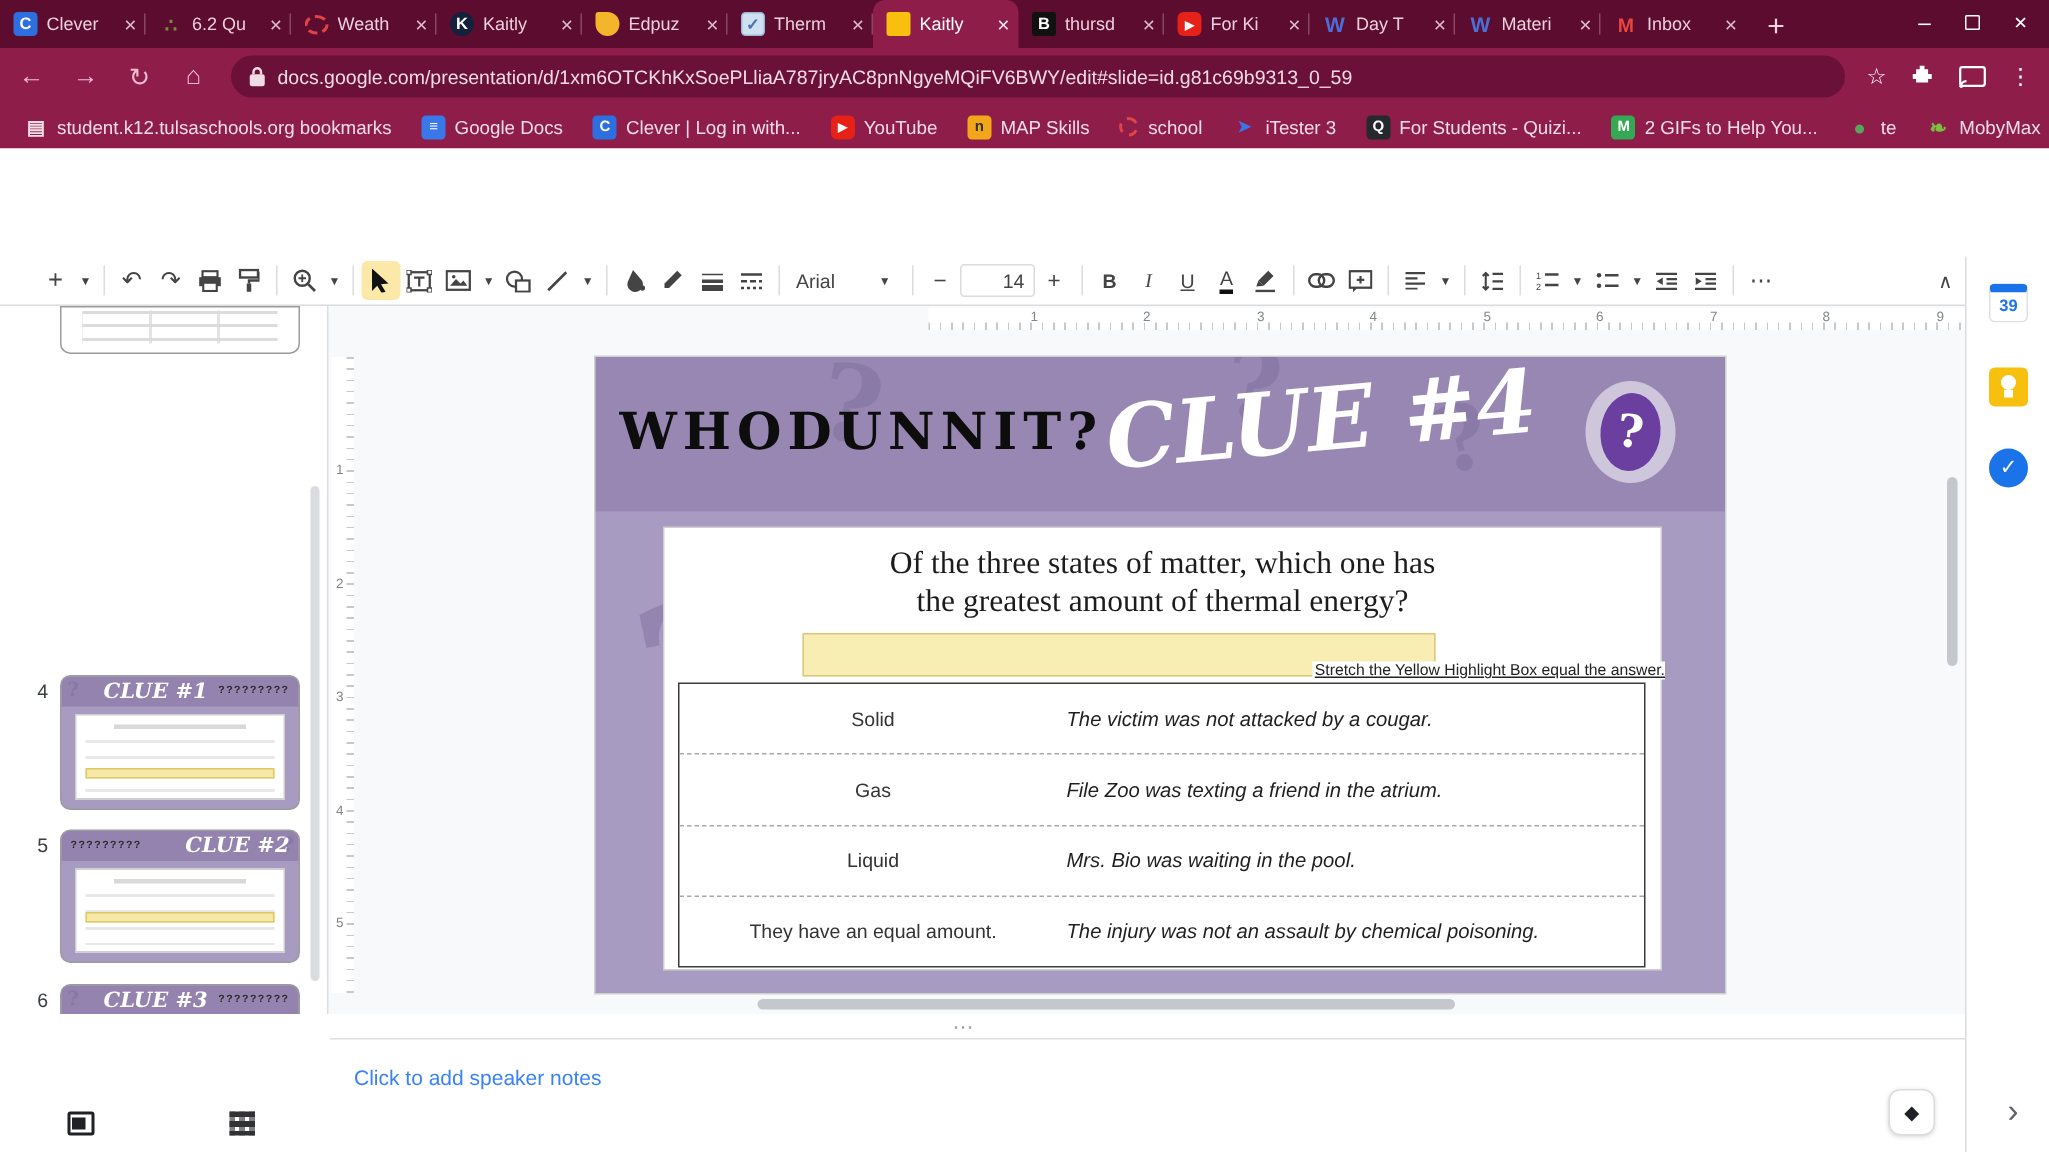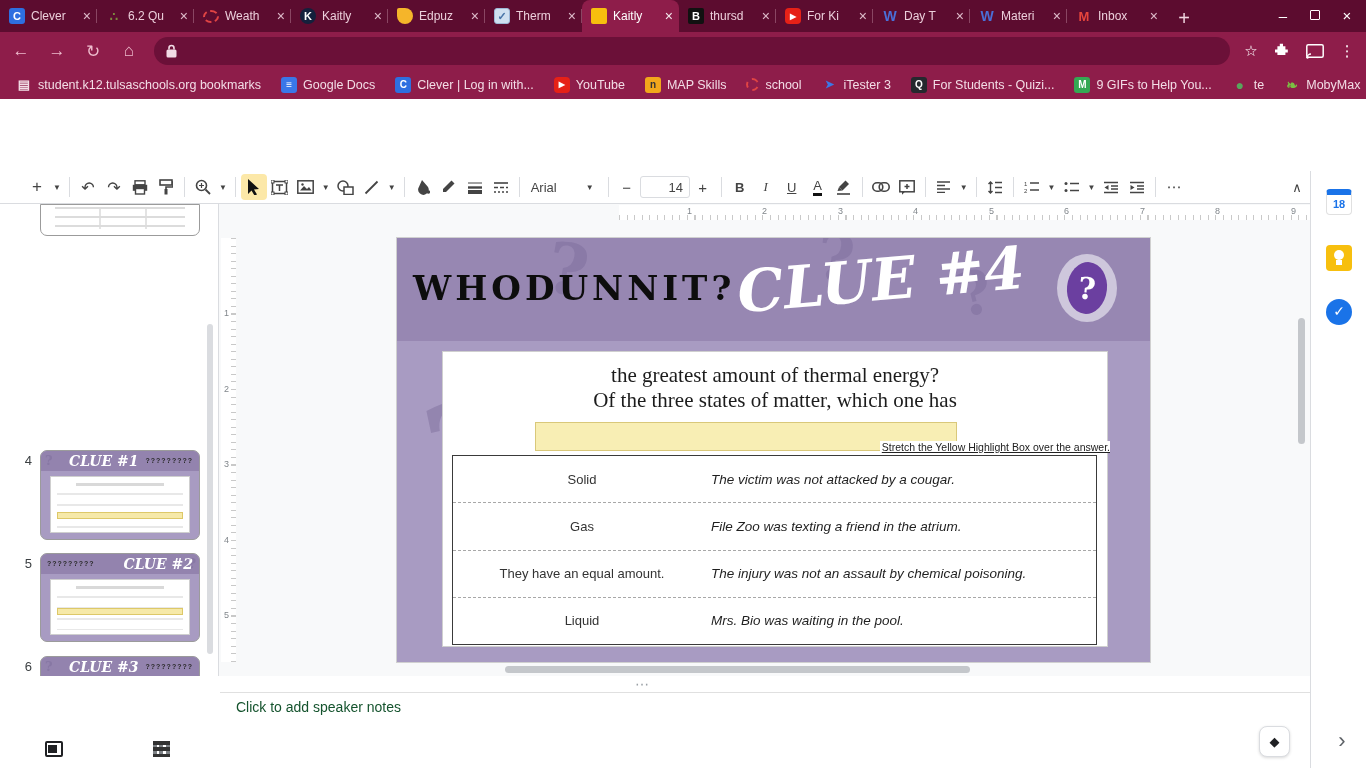--- a/index.html
+++ b/index.html
@@ -119,21 +119,21 @@
   #ic-cal { background:#fff; border:1px solid #e0e0e0; border-radius:4px; border-top:6px solid #1a73e8; color:#1a73e8; font-size:11px; text-align:center; line-height:18px; font-weight:bold; }
   #ic-keep { background:#f7bf0e; border-radius:4px; }
   #ic-keep:before { content:""; position:absolute; left:8px; top:5px; width:10px; height:10px; border-radius:50%; background:#fff; }
   #ic-keep:after { content:""; position:absolute; left:10px; top:15px; width:6px; height:5px; background:#fff; }
   #ic-tasks { background:#1a73e8; border-radius:50%; color:#fff; font-size:14px; text-align:center; line-height:25px; }
 
   
   #notesbar { position:absolute; left:0; top:676px; width:1310px; height:92px; background:#fff; }
   #drag-dots { position:absolute; left:635px; top:0px; color:#9aa0a6; font-size:14px; letter-spacing:2px; }
   #notes-divider { position:absolute; left:220px; top:16px; width:1090px; height:1px; background:#e0e0e0; }
-  #notes-text { position:absolute; left:236px; top:23px; font-size:14px; color:#14532d; cursor:text; }
+  #notes-text { position:absolute; left:236px; top:34px; font-size:14px; color:#3b82f6; cursor:text; }
   #explore-btn { position:absolute; left:1259px; top:50px; width:31px; height:31px; border:1px solid #dadce0; border-radius:8px; background:#fff; box-shadow:0 1px 3px rgba(0,0,0,.15); display:flex; align-items:center; justify-content:center; color:#202124; font-size:13px; cursor:pointer; }
   #panel-chevron { position:absolute; left:1330px; top:728px; font-size:22px; color:#5f6368; cursor:pointer; width:24px; text-align:center; }
   #bottombar { position:absolute; left:0; top:730px; width:219px; height:38px; background:#fff; }
   #view-film { position:absolute; left:45px; top:11px; width:18px; height:16px; border:2px solid #202124; border-radius:2px; cursor:pointer; }
   #view-film:before { content:""; position:absolute; left:1px; top:2px; width:9px; height:8px; background:#202124; }
   #view-grid { position:absolute; left:153px; top:11px; width:17px; height:16px; cursor:pointer;
       background:conic-gradient(#5f6368 0 0); -webkit-mask:none;
       background:repeating-linear-gradient(to right,#5f6368 0 4px,transparent 4px 6.5px),repeating-linear-gradient(to bottom,#000 0 4px,transparent 4px 6.5px); background-blend-mode:multiply; opacity:.8; }
 </style>
 </head>
@@ -221,20 +221,21 @@
 <div id="navbar">
   <div class="navic">←</div>
   <div class="navic">→</div>
   <div class="navic">↻</div>
   <div class="navic">⌂</div>
   <div id="omnibox">
     <svg width="11" height="14" viewBox="0 0 11 14">
         <rect x="0.5" y="5.5" width="10" height="8" rx="1.5" fill="#f2dbe5"></rect>
         <path d="M3 5.5V4a2.5 2.5 0 0 1 5 0v1.5" fill="none" stroke="#f2dbe5" stroke-width="1.6"></path>
       </svg>
+    <span class="url">docs.google.com/presentation/d/1xm6OTCKhKxSoePLliaA787jryAC8pnNgyeMQiFV6BWY/edit#slide=id.g81c69b9313_0_59</span>
   </div>
   <div class="omic">☆</div>
   <div class="omic">
     <svg width="16" height="16" viewBox="0 0 16 16">
         <path d="M6 1h4v3h3v4h3v4h-3v3H3v-3H0V8h3V4h3z" transform="scale(0.8)" fill="#fff"></path>
       </svg>
   </div>
   <div class="omic">
     <svg width="18" height="15" viewBox="0 0 18 15">
         <rect x="0.8" y="0.8" width="16.4" height="12.4" rx="1.5" fill="none" stroke="#fff" stroke-width="1.5"></rect>
@@ -273,21 +274,21 @@
   <div class="bm">
       <span class="bmic" style="color:#3a77e8;font-size:11px">➤</span>
       <span>iTester 3</span>
     </div>
   <div class="bm">
       <span class="bmic" style="background:#25282e;color:#fff">Q</span>
       <span>For Students - Quizi...</span>
     </div>
   <div class="bm">
       <span class="bmic" style="background:#34a853;color:#fff">M</span>
-      <span>9 GIFs to Help You...</span>
+      <span>2 GIFs to Help You...</span>
     </div>
   <div class="bm">
       <span class="bmic" style="color:#58a55c;font-size:14px">●</span>
       <span>te</span>
     </div>
   <div class="bm">
       <span class="bmic" style="color:#7bbf43;font-size:14px">❧</span>
       <span>MobyMax</span>
     </div>
 
@@ -607,53 +608,53 @@
         <span class="pat" style="left:420px;top:-18px;font-size:64px;transform:rotate(6deg);">?</span>
       </div>
       <div id="brand">WHODUNNIT?</div>
       <div id="clue-title">CLUE #4</div>
       <div id="qbadge">
           <div class="inner">?</div>
         </div>
 
       <div id="card">
         <div id="question">
+          <div>Of the three states of matter, which one has</div>
           <div>the greatest amount of thermal energy?</div>
-          <div>Of the three states of matter, which one has</div>
         </div>
         <div id="ybox"></div>
-        <div id="instruction">Stretch the Yellow Highlight Box over the answer.</div>
+        <div id="instruction">Stretch the Yellow Highlight Box equal the answer.</div>
         <div id="qtable">
           <div class="trow">
             <div class="opt">Solid</div>
             <div class="alibi">The victim was not attacked by a cougar.</div>
           </div>
           <div class="trow">
             <div class="opt">Gas</div>
             <div class="alibi">File Zoo was texting a friend in the atrium.</div>
           </div>
           <div class="trow">
+            <div class="opt">Liquid</div>
+            <div class="alibi">Mrs. Bio was waiting in the pool.</div>
+          </div>
+          <div class="trow">
             <div class="opt">They have an equal amount.</div>
             <div class="alibi">The injury was not an assault by chemical poisoning.</div>
           </div>
-          <div class="trow">
-            <div class="opt">Liquid</div>
-            <div class="alibi">Mrs. Bio was waiting in the pool.</div>
-          </div>
         </div>
       </div>
     </div>
 
     <div id="cv-vscroll"></div>
     <div id="cv-hscroll"></div>
   </div>
 </div>
 
 <div id="sidestrip">
-  <div class="sideic" id="ic-cal" style="top:18px;">18</div>
+  <div class="sideic" id="ic-cal" style="top:18px;">39</div>
   <div class="sideic" id="ic-keep" style="top:74px;"></div>
   <div class="sideic" id="ic-tasks" style="top:128px;">✓</div>
 </div>
 
 <div id="notesbar">
   <div id="drag-dots">⋯</div>
   <div id="notes-divider"></div>
   <div id="notes-text">Click to add speaker notes</div>
   <div id="explore-btn">◆</div>
 </div>

